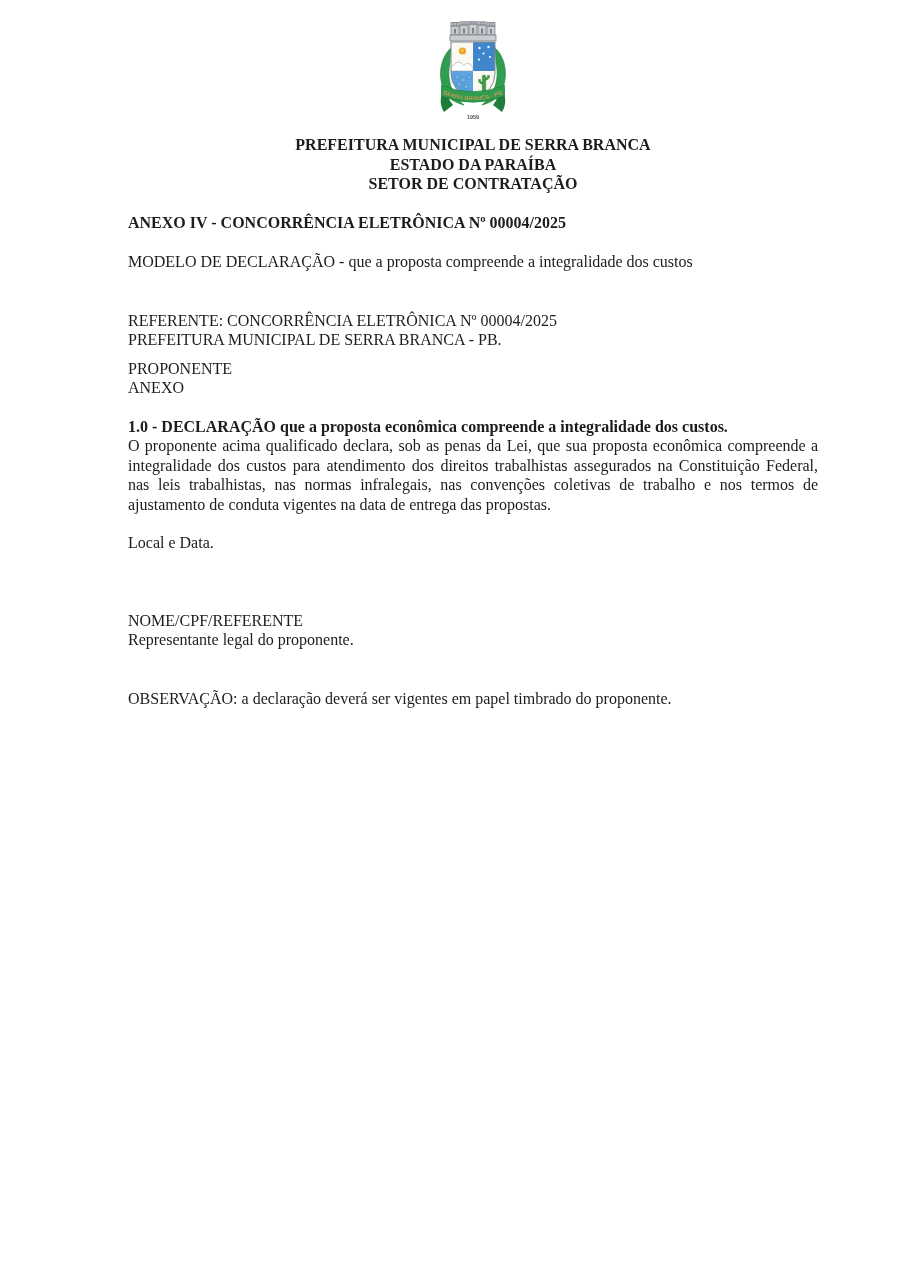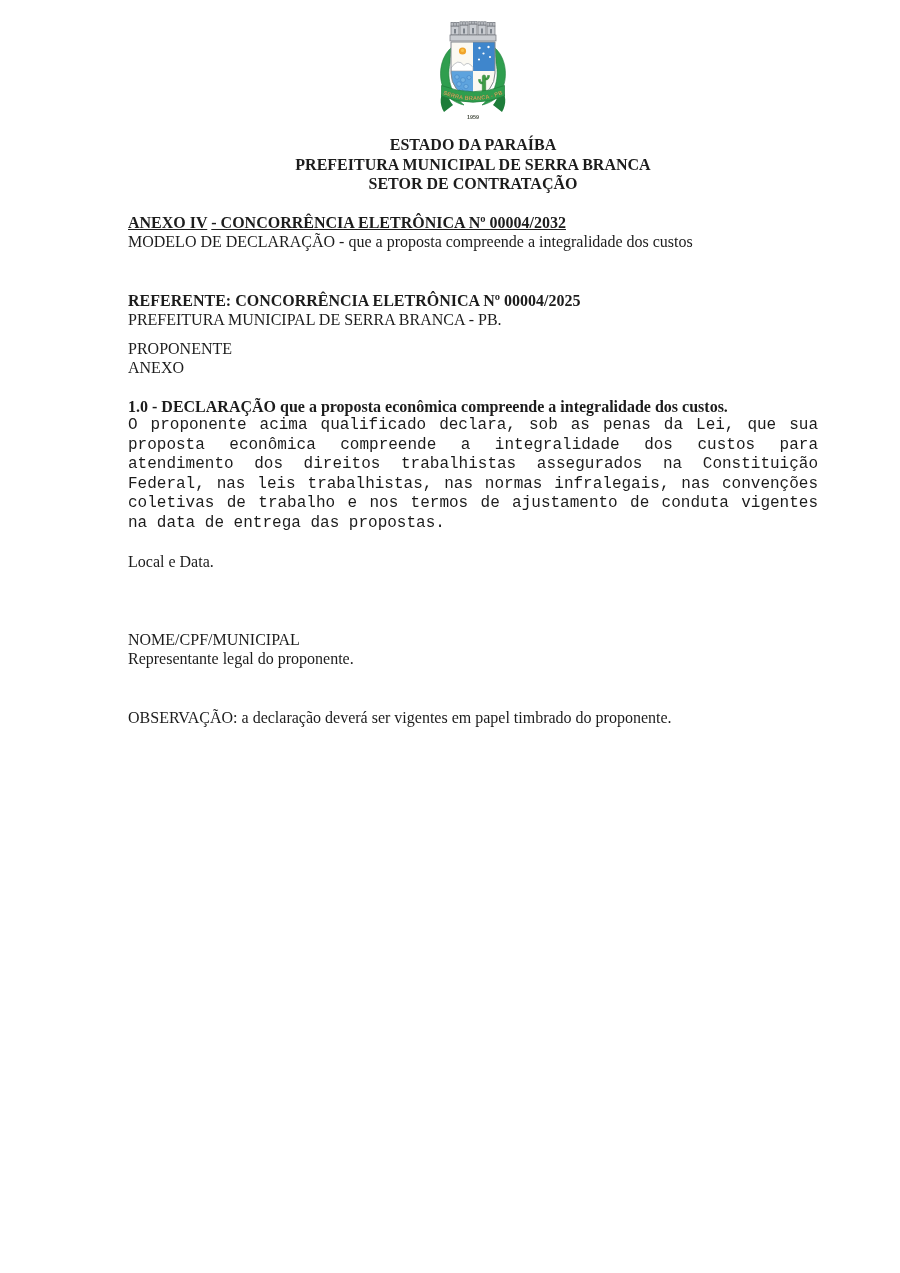--- a/index.html
+++ b/index.html
@@ -26,28 +26,28 @@
   }
   .letterhead {
     margin-top: 14px;
     text-align: center;
     font-weight: 700;
     font-size: 16px;
     line-height: 19.5px;
   }
   p { margin: 0; font-size: 16px; line-height: 19.5px; }
   .anexo        { margin-top: 19px; font-weight: 700; }
-  .anexo .u     { text-decoration: underline; }
-  .modelo       { }
+  .anexo .u     { }
+  .modelo       { margin-top: 20px; }
   .referente    { margin-top: 39px; }
-  .referente .b { font-weight: 700; }
+  .referente .b { font-weight: 400; }
   .proponente   { margin-top: 9px; }
   .declaracao   { margin-top: 19px; }
   .declaracao .heading { font-weight: 700; }
-  .declaracao .body    { text-align: justify; font-family: Liberation Mono, monospace; }
+  .declaracao .body    { text-align: justify; }
   .local        { margin-top: 19px; }
   .assinatura   { margin-top: 58px; }
   .observacao   { margin-top: 39px; }
   .crest-svg { display: block; }
 </style>
 </head>
 <body>
 
 <div class="page">
   <div class="content">
@@ -144,26 +144,26 @@
           <text font-family="Liberation Sans, sans-serif" font-size="5.6" font-weight="bold" fill="#d4b96a" stroke="#5b4a1e" stroke-width="0.12" letter-spacing="0.2">
             <textPath href="#bannerTextPath" startOffset="50%" text-anchor="middle">SERRA BRANCA - PB</textPath>
           </text>
         </g>
 
         <text x="37" y="98" text-anchor="middle" font-family="Liberation Sans, sans-serif" font-size="5.4" font-weight="bold" fill="#4e5347">1959</text>
       </svg>
     </div>
 
     <div class="letterhead">
+      <div>PREFEITURA MUNICIPAL DE SERRA BRANCA</div>
       <div>ESTADO DA PARAÍBA</div>
-      <div>PREFEITURA MUNICIPAL DE SERRA BRANCA</div>
       <div>SETOR DE CONTRATAÇÃO</div>
     </div>
 
-    <p class="anexo"><span class="u">ANEXO IV</span> <span class="u">- CONCORRÊNCIA ELETRÔNICA Nº 00004/2032</span></p>
+    <p class="anexo"><span class="u">ANEXO IV</span> <span class="u">- CONCORRÊNCIA ELETRÔNICA Nº 00004/2025</span></p>
 
     <p class="modelo">MODELO DE DECLARAÇÃO - que a proposta compreende a integralidade dos custos</p>
 
     <div class="referente">
       <p class="b">REFERENTE: CONCORRÊNCIA ELETRÔNICA Nº 00004/2025</p>
       <p>PREFEITURA MUNICIPAL DE SERRA BRANCA - PB.</p>
     </div>
 
     <div class="proponente">
       <p>PROPONENTE</p>
@@ -171,20 +171,20 @@
     </div>
 
     <div class="declaracao">
       <p class="heading">1.0 - DECLARAÇÃO que a proposta econômica compreende a integralidade dos custos.</p>
       <p class="body">O proponente acima qualificado declara, sob as penas da Lei, que sua proposta econômica compreende a integralidade dos custos para atendimento dos direitos trabalhistas assegurados na Constituição Federal, nas leis trabalhistas, nas normas infralegais, nas convenções coletivas de trabalho e nos termos de ajustamento de conduta vigentes na data de entrega das propostas.</p>
     </div>
 
     <p class="local">Local e Data.</p>
 
     <div class="assinatura">
-      <p>NOME/CPF/MUNICIPAL</p>
+      <p>NOME/CPF/REFERENTE</p>
       <p>Representante legal do proponente.</p>
     </div>
 
     <p class="observacao">OBSERVAÇÃO: a declaração deverá ser vigentes em papel timbrado do proponente.</p>
 
   </div>
 </div>
 
 </body></html>

